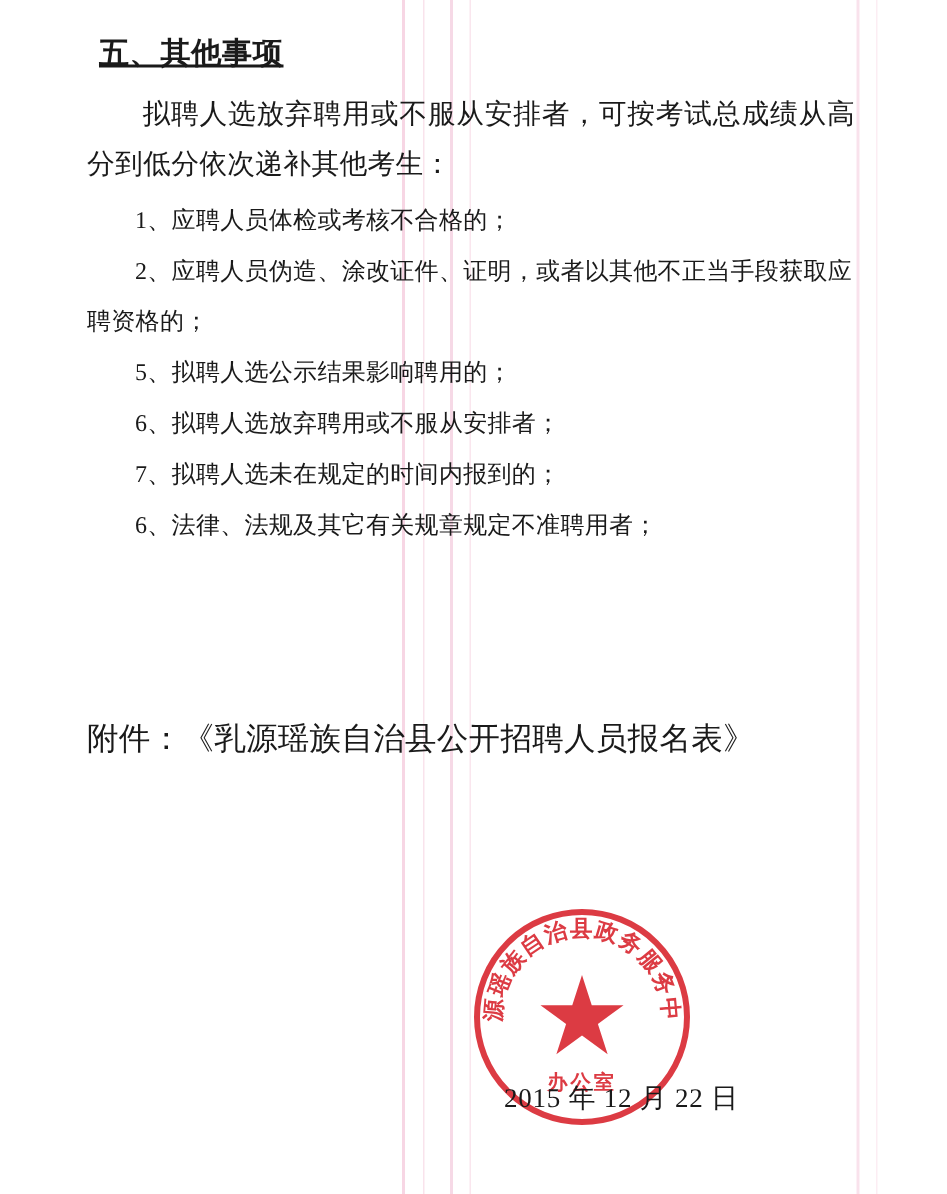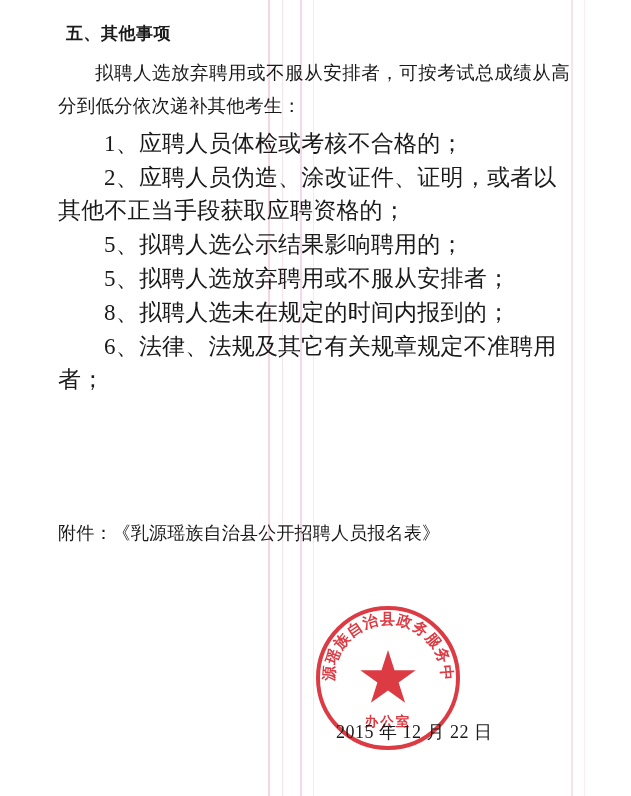--- a/index.html
+++ b/index.html
@@ -40,57 +40,58 @@
   }
 
   .doc-body {
     position: absolute;
     left: 58px;
     top: 22px;
     width: 512px;
   }
 
   .section-title {
-    font-size: 17px;
+    font-size: 20px;
     font-weight: bold;
     letter-spacing: 0.5px;
     margin: 0 0 12px 8px;
     font-family: "Liberation Serif", serif;
+    text-decoration: underline;
   }
 
   .para {
     font-size: 18.5px;
     line-height: 33px;
     margin: 0 0 4px 0;
     text-align: justify;
     letter-spacing: 0.2px;
   }
   .para.indent {
     text-indent: 2em;
   }
   .item {
-    font-size: 23px;
+    font-size: 16px;
     line-height: 33px;
     margin: 0;
     text-indent: 2em;
     letter-spacing: 0.2px;
   }
   .item.tight {
     margin-bottom: 1px;
   }
 
   .gap-block {
     height: 108px;
   }
 
   .attachment {
-    font-size: 18px;
+    font-size: 21px;
     line-height: 33px;
     text-indent: 0;
-    margin: 12px 0 0 0;
+    margin: 0 0 0 0;
     letter-spacing: 0.2px;
   }
 
   .signature-area {
     position: absolute;
     left: 58px;
     top: 640px;
     width: 512px;
     height: 130px;
   }
@@ -161,23 +162,23 @@
     <h2 class="section-title">五、其他事项</h2>
 
     <p class="para indent">拟聘人选放弃聘用或不服从安排者，可按考试总成绩从高分到低分依次递补其他考生：</p>
 
     <p class="item tight">1、应聘人员体检或考核不合格的；</p>
 
     <p class="item tight">2、应聘人员伪造、涂改证件、证明，或者以其他不正当手段获取应聘资格的；</p>
 
     <p class="item tight">5、拟聘人选公示结果影响聘用的；</p>
 
-    <p class="item tight">5、拟聘人选放弃聘用或不服从安排者；</p>
-
-    <p class="item tight">8、拟聘人选未在规定的时间内报到的；</p>
+    <p class="item tight">6、拟聘人选放弃聘用或不服从安排者；</p>
+
+    <p class="item tight">7、拟聘人选未在规定的时间内报到的；</p>
 
     <p class="item tight">6、法律、法规及其它有关规章规定不准聘用者；</p>
 
 
 
     <div class="gap-block"></div>
 
     <p class="attachment">附件：《乳源瑶族自治县公开招聘人员报名表》</p>
 
   </div>

